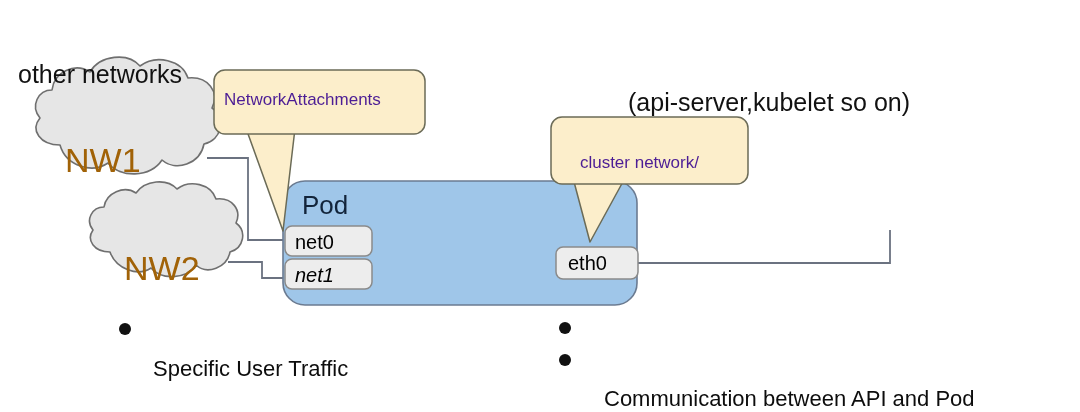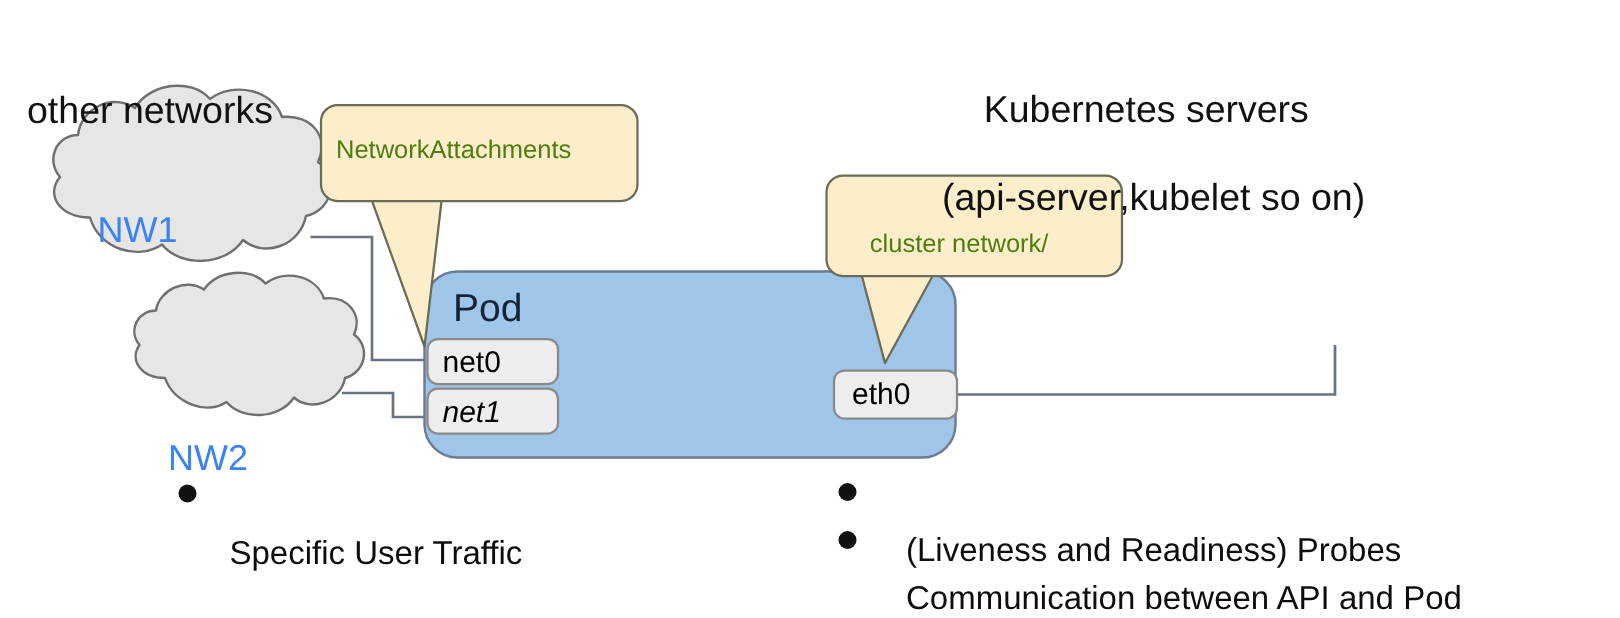--- a/index.html
+++ b/index.html
@@ -42,34 +42,34 @@
     font-size: 25px;
   }
   .label-k8s-title {
     left: 628px;
     top: 29px;
     font-size: 25px;
     text-align: left;
   }
   .label-k8s-title .line2 { display: block; }
   .label-cloud {
-    font-size: 24px;
-    color: #3b82f6;
+    font-size: 34px;
+    color: #a16207;
   }
   .label-nw1 { left: 65px; top: 140px; }
-  .label-nw2 { left: 112px; top: 248px; margin-top: 44px; }
+  .label-nw2 { left: 124px; top: 248px; }
   .label-pod {
     left: 302px;
     top: 190px;
     font-size: 26px;
     color: #12243a;
   }
   .label-callout {
     font-size: 17px;
-    color: #4d7c0f;
+    color: #4c1d95;
     line-height: 1.3;
   }
   .label-networkattachments { left: 224px; top: 89px; }
   .label-cluster-network { left: 561px; top: 130px; }
   .label-cluster-network .line2 { display: block; }
   .iface-label {
     font-size: 20px;
     color: #000000;
   }
   .label-net0 { left: 295px; top: 231px; }
@@ -159,21 +159,20 @@
     </g>
 
     <circle cx="125" cy="329" r="6" fill="#111111"></circle>
     <circle cx="565" cy="328" r="6" fill="#111111"></circle>
     <circle cx="565" cy="360" r="6" fill="#111111"></circle>
   </svg>
 
   <div class="txt label-other-networks">other networks</div>
 
   <div class="txt label-k8s-title">
-    <span>Kubernetes servers</span>
     <span class="line2">(api-server,kubelet so on)</span>
   </div>
 
   <div class="txt label-cloud label-nw1">NW1</div>
 
   <div class="txt label-cloud label-nw2">NW2</div>
 
   <div class="txt label-pod">Pod</div>
 
   <div class="txt label-callout label-networkattachments">NetworkAttachments</div>
@@ -183,17 +182,16 @@
   </div>
 
   <div class="txt iface-label label-net0">net0</div>
 
   <div class="txt iface-label label-net1">net1</div>
 
   <div class="txt iface-label label-eth0">eth0</div>
 
   <div class="txt bullet-text bullet-left-1">Specific User Traffic</div>
 
-  <div class="txt bullet-text bullet-right-1">(Liveness and Readiness) Probes</div>
 
   <div class="txt bullet-text bullet-right-2">Communication between API and Pod</div>
 
 </div>
 
 </body></html>

